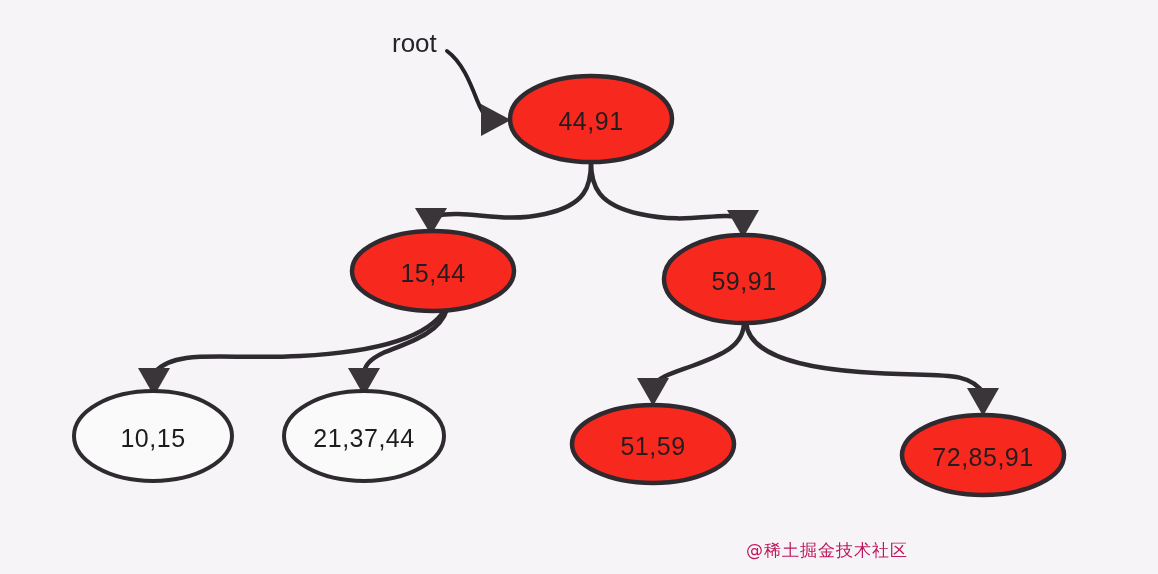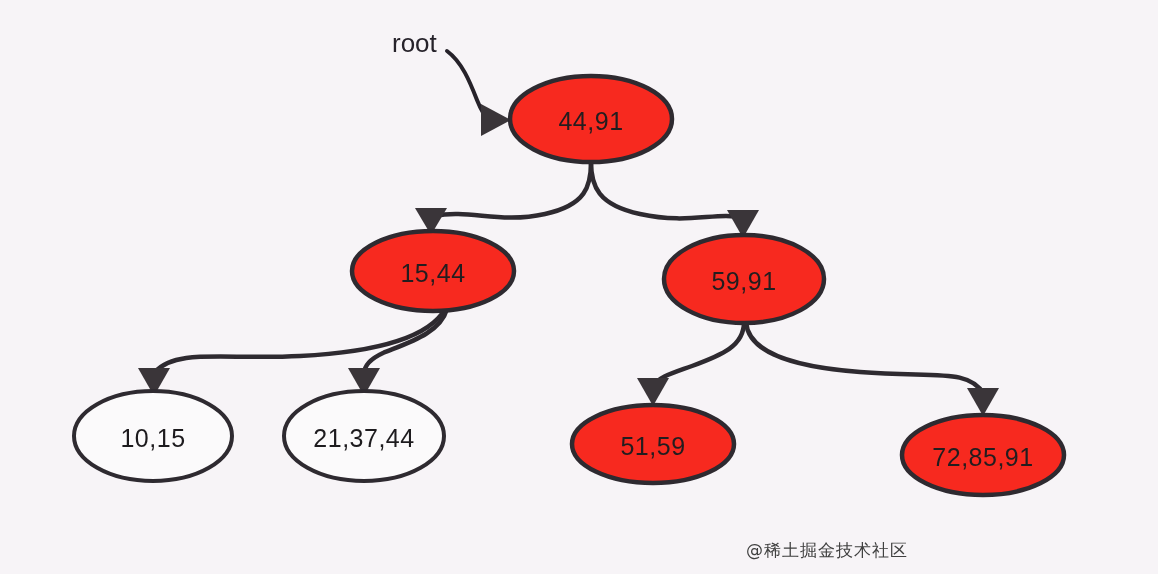--- a/index.html
+++ b/index.html
@@ -70,21 +70,21 @@
     stroke: #26222a;
     stroke-width: 4;
     stroke-linecap: round;
   }
   .watermark {
     position: absolute;
     right: 18px;
     bottom: 12px;
     font-family: "DejaVu Sans", sans-serif;
     font-size: 17px;
-    color: #404040;
+    color: #be185d;
     letter-spacing: 1px;
     user-select: none;
     white-space: nowrap;
   }
 </style>
 </head>
 <body>
 
 <div id="diagram-root">
   <svg class="canvas" viewBox="0 0 1158 574">

